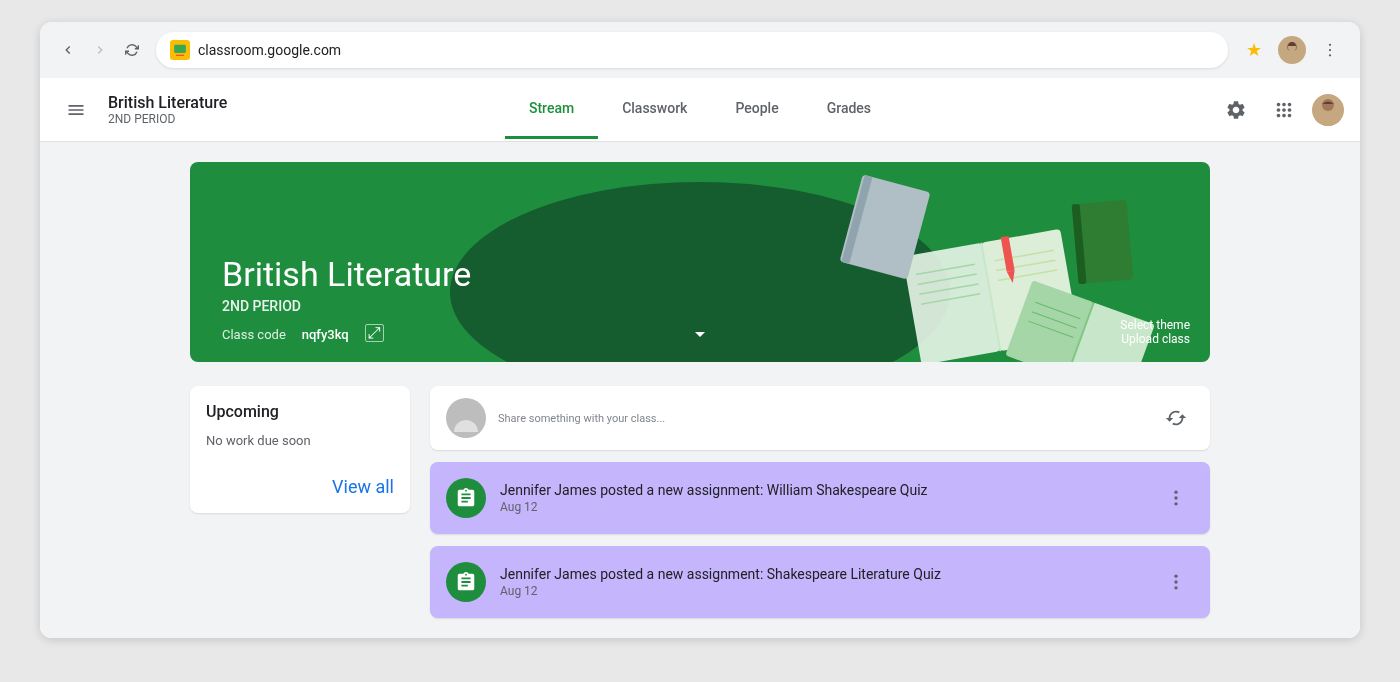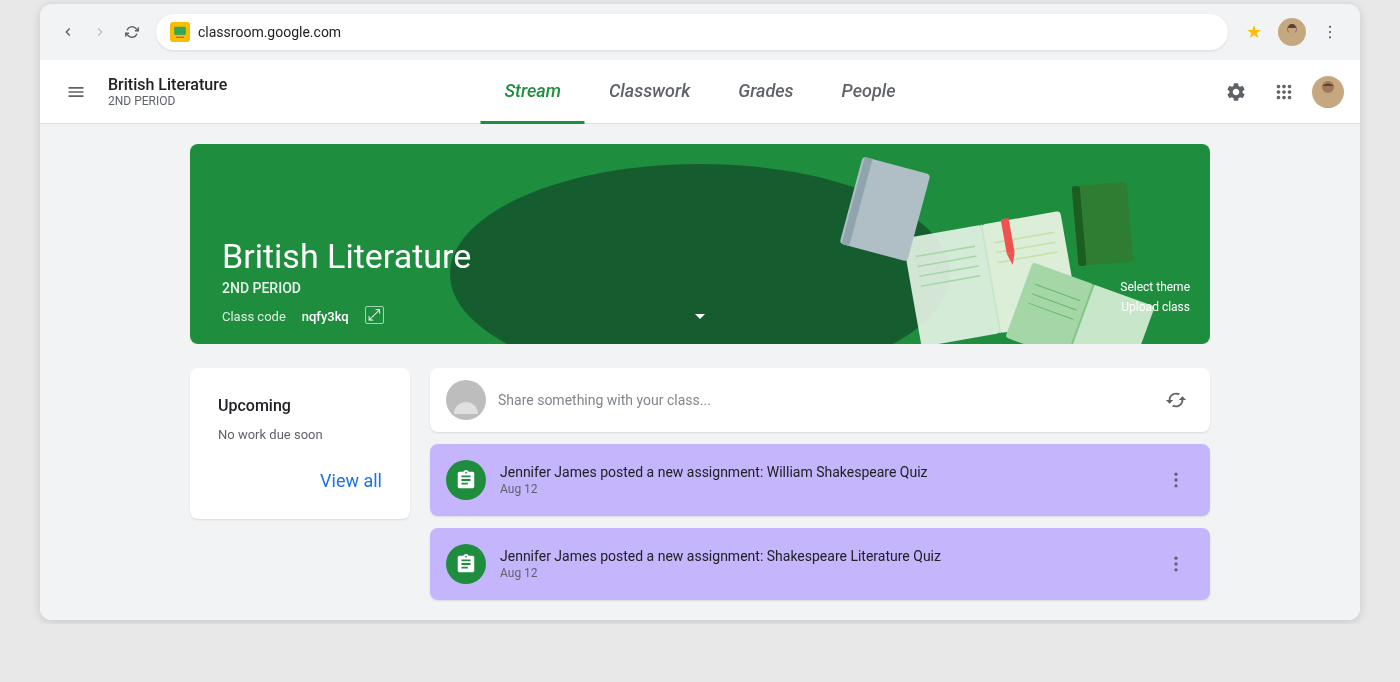--- a/index.html
+++ b/index.html
@@ -2,21 +2,21 @@
 <html><head>
   <meta charset="utf-8">
   <style>
     * { box-sizing: border-box; margin: 0; padding: 0; }
     body { background: #e8e8e8; font-family: 'Google Sans', Roboto, Arial, sans-serif; }
 
     
     .browser-chrome {
       background: #f1f3f4;
       border-radius: 12px;
-      margin: 4px auto;
+      margin: 22px auto;
       width: 1320px;
       box-shadow: 0 2px 10px rgba(0,0,0,0.15);
       overflow: hidden;
     }
 
     .browser-toolbar {
       background: #f1f3f4;
       padding: 10px 14px;
       display: flex;
       align-items: center;
@@ -150,29 +150,28 @@
     .header-nav {
       position: absolute;
       left: 50%;
       transform: translateX(-50%);
       display: flex;
       gap: 0;
     }
 
     .nav-tab {
       padding: 20px 24px;
-      font-size: 18px;
+      font-size: 14px;
       font-weight: 500;
       color: #5f6368;
       cursor: pointer;
       border-bottom: 3px solid transparent;
       text-decoration: none;
       display: flex;
       align-items: center;
-      font-style: italic;
     }
     .nav-tab.active { color: #1e8e3e; border-bottom-color: #1e8e3e; }
 
     .header-right {
       margin-left: auto;
       display: flex;
       align-items: center;
       gap: 8px;
     }
 
@@ -291,26 +290,26 @@
       bottom: 12px;
       left: 50%;
       transform: translateX(-50%);
       color: white;
       font-size: 18px;
       z-index: 2;
     }
 
     .banner-bottom-right {
       position: absolute;
-      bottom: 30px;
+      bottom: 16px;
       right: 20px;
       display: flex;
       flex-direction: column;
       align-items: flex-end;
-      gap: 6px;
+      gap: 0;
       z-index: 2;
     }
 
     .banner-action-link {
       font-size: 12px;
       color: white;
       cursor: pointer;
       text-decoration: none;
     }
 
@@ -318,21 +317,21 @@
     .two-col-layout {
       display: flex;
       gap: 20px;
       align-items: flex-start;
     }
 
     
     .upcoming-card {
       background: white;
       border-radius: 8px;
-      padding: 28px;
+      padding: 16px;
       min-width: 220px;
       max-width: 240px;
       box-shadow: 0 1px 2px rgba(0,0,0,0.1);
     }
 
     .upcoming-title {
       font-size: 16px;
       font-weight: 500;
       color: #202124;
       margin-bottom: 12px;
@@ -379,21 +378,21 @@
       border-radius: 50%;
       background: #bdbdbd;
       display: flex;
       align-items: center;
       justify-content: center;
       flex-shrink: 0;
     }
 
     .share-input-area {
       flex: 1;
-      font-size: 14px;
+      font-size: 11px;
       color: #80868b;
       cursor: pointer;
     }
 
     .share-repost-icon {
       color: #5f6368;
       font-size: 20px;
       cursor: pointer;
       width: 36px;
       height: 36px;
@@ -531,22 +530,22 @@
         </button>
         <div class="class-title-section">
           <span class="class-name">British Literature</span>
           <span class="class-period">2ND PERIOD</span>
         </div>
       </div>
 
       <nav class="header-nav">
         <a class="nav-tab active">Stream</a>
         <a class="nav-tab">Classwork</a>
+        <a class="nav-tab">People</a>
         <a class="nav-tab">Grades</a>
-        <a class="nav-tab">People</a>
       </nav>
 
       <div class="header-right">
         <button class="header-icon-btn">
           <svg width="22" height="22" viewBox="0 0 24 24" fill="#5f6368">
             <path d="M19.14,12.94c0.04-0.3,0.06-0.61,0.06-0.94c0-0.32-0.02-0.64-0.07-0.94l2.03-1.58c0.18-0.14,0.23-0.41,0.12-0.61 l-1.92-3.32c-0.12-0.22-0.37-0.29-0.59-0.22l-2.39,0.96c-0.5-0.38-1.03-0.7-1.62-0.94L14.4,2.81c-0.04-0.24-0.24-0.41-0.48-0.41 h-3.84c-0.24,0-0.43,0.17-0.47,0.41L9.25,5.35C8.66,5.59,8.12,5.92,7.63,6.29L5.24,5.33c-0.22-0.08-0.47,0-0.59,0.22L2.74,8.87 C2.62,9.08,2.66,9.34,2.86,9.48l2.03,1.58C4.84,11.36,4.8,11.69,4.8,12s0.02,0.64,0.07,0.94l-2.03,1.58 c-0.18,0.14-0.23,0.41-0.12,0.61l1.92,3.32c0.12,0.22,0.37,0.29,0.59,0.22l2.39-0.96c0.5,0.38,1.03,0.7,1.62,0.94l0.36,2.54 c0.05,0.24,0.24,0.41,0.48,0.41h3.84c0.24,0,0.44-0.17,0.47-0.41l0.36-2.54c0.59-0.24,1.13-0.56,1.62-0.94l2.39,0.96 c0.22,0.08,0.47,0,0.59-0.22l1.92-3.32c0.12-0.22,0.07-0.47-0.12-0.61L19.14,12.94z M12,15.6c-1.98,0-3.6-1.62-3.6-3.6 s1.62-3.6,3.6-3.6s3.6,1.62,3.6,3.6S13.98,15.6,12,15.6z"></path>
           </svg>
         </button>
         <button class="header-icon-btn">
           <svg width="22" height="22" viewBox="0 0 24 24" fill="#5f6368">

